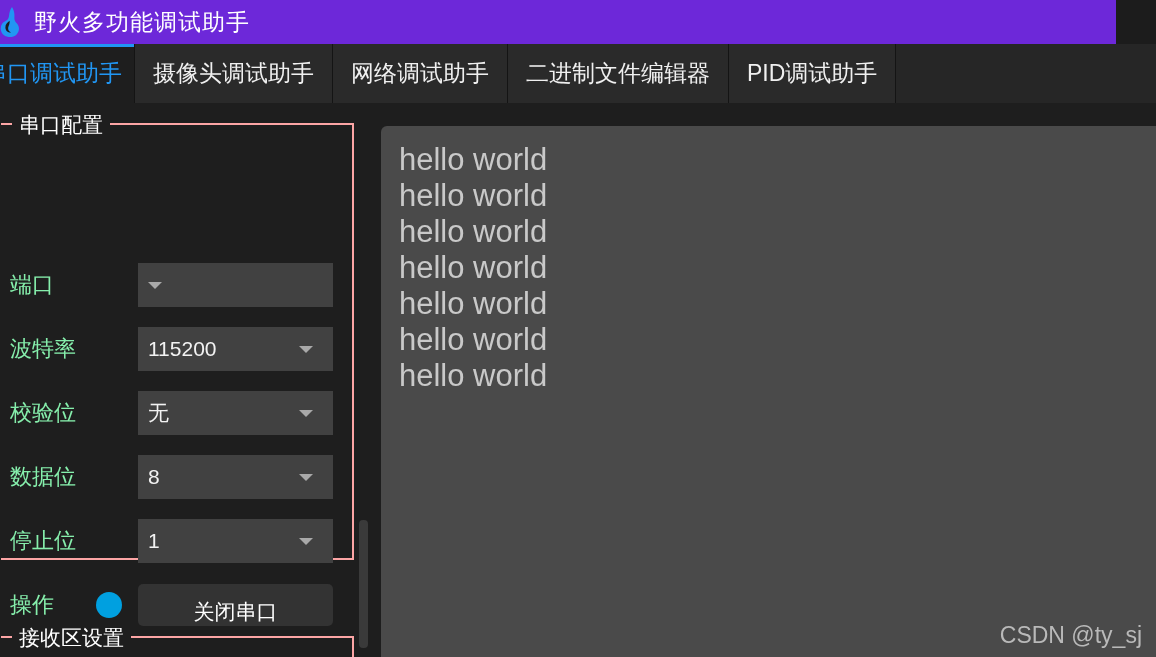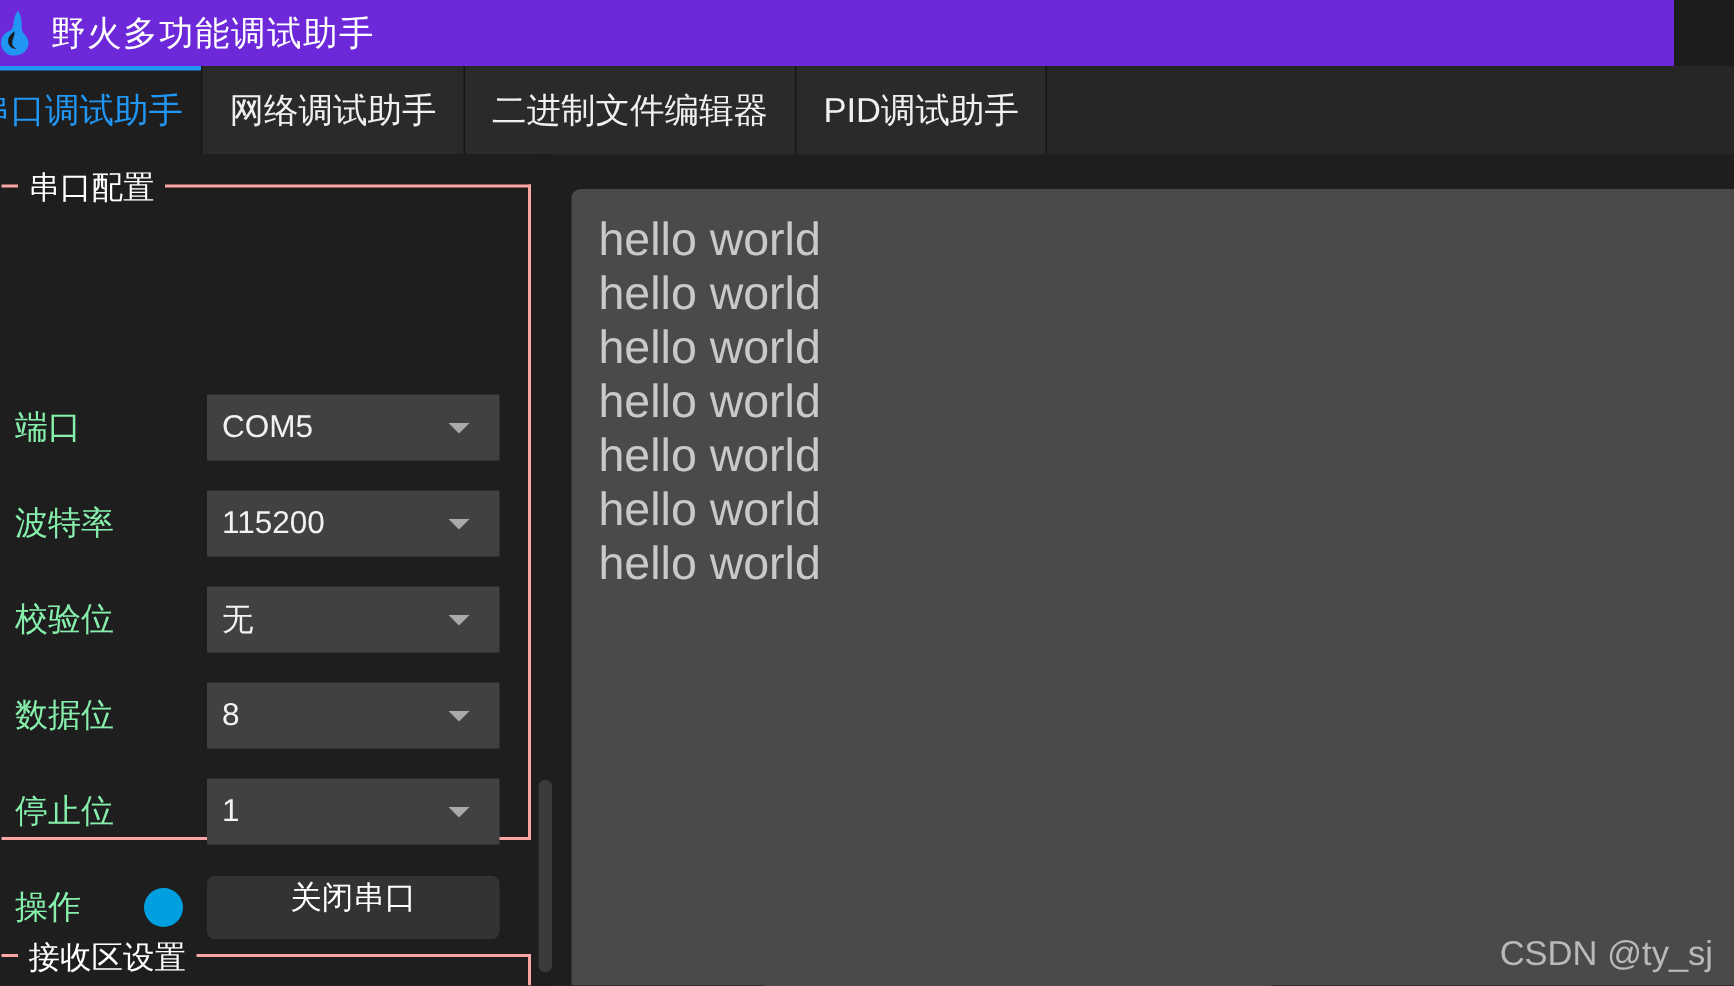--- a/index.html
+++ b/index.html
@@ -171,21 +171,21 @@
     border-radius: 50%;
     background: #00a0e0;
   }
   .action-button {
     position: absolute;
     left: 138px;
     width: 195px; height: 42px;
     background: #333333;
     border-radius: 5px;
     display: flex;
-    align-items: flex-start;
+    align-items: flex-end;
     justify-content: center;
     font-size: 21px;
     color: #ffffff;
     box-sizing: border-box;
   }
 
   
   .scrollbar-track {
     position: absolute;
     left: 357px; top: 103px;
@@ -238,20 +238,23 @@
     </svg>
   </div>
   <div class="app-title">野火多功能调试助手</div>
 </div>
 
 <div class="tabstrip">
   <div class="tab active first">
     <span>串口调试助手</span>
   </div>
   <div class="tab">
+    <span>摄像头调试助手</span>
+  </div>
+  <div class="tab">
     <span>网络调试助手</span>
   </div>
   <div class="tab">
     <span>二进制文件编辑器</span>
   </div>
   <div class="tab">
     <span>PID调试助手</span>
   </div>
 </div>
 
@@ -259,21 +262,20 @@
 
 <div class="leftpanel">
 
   <div class="groupbox serial">
     <div class="group-title">串口配置</div>
   </div>
 
   <div class="form-row" style="top:160px;">
     <span class="row-label">端口</span>
     <div class="combo">
-      <span class="combo-value">COM5</span>
       <span class="combo-arrow"></span>
     </div>
   </div>
 
   <div class="form-row" style="top:224px;">
     <span class="row-label">波特率</span>
     <div class="combo">
       <span class="combo-value">115200</span>
       <span class="combo-arrow"></span>
     </div>

